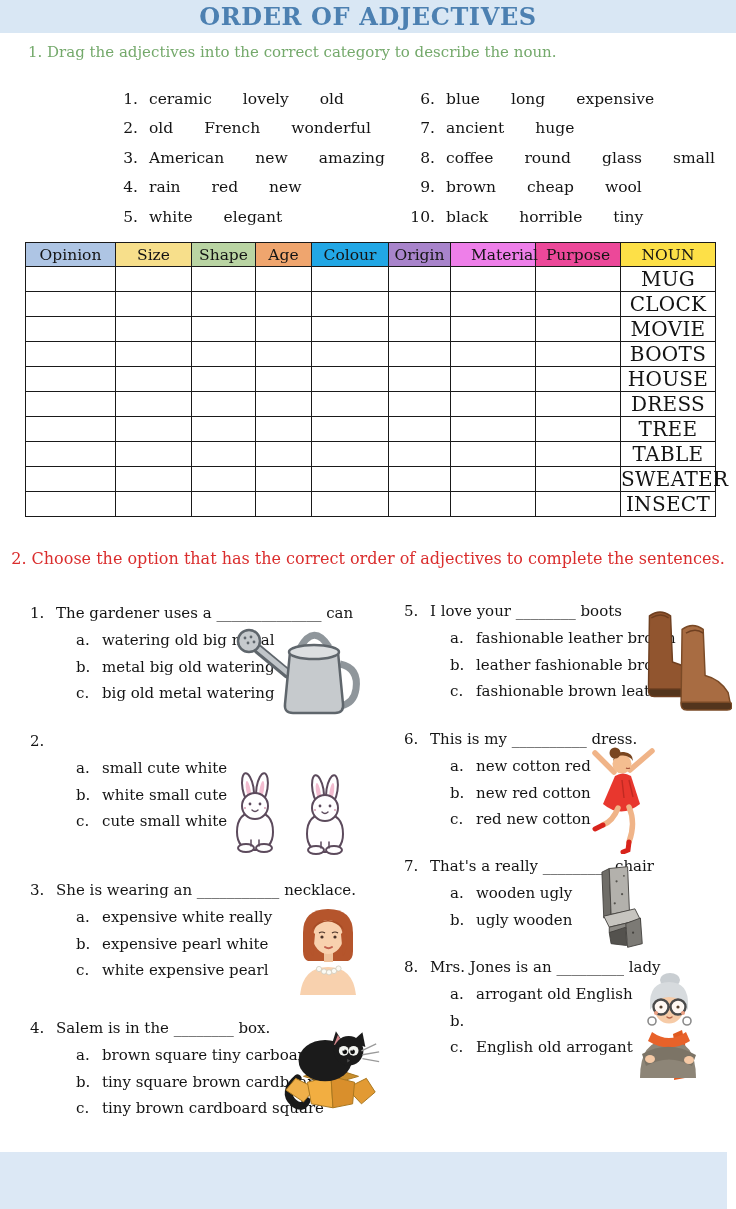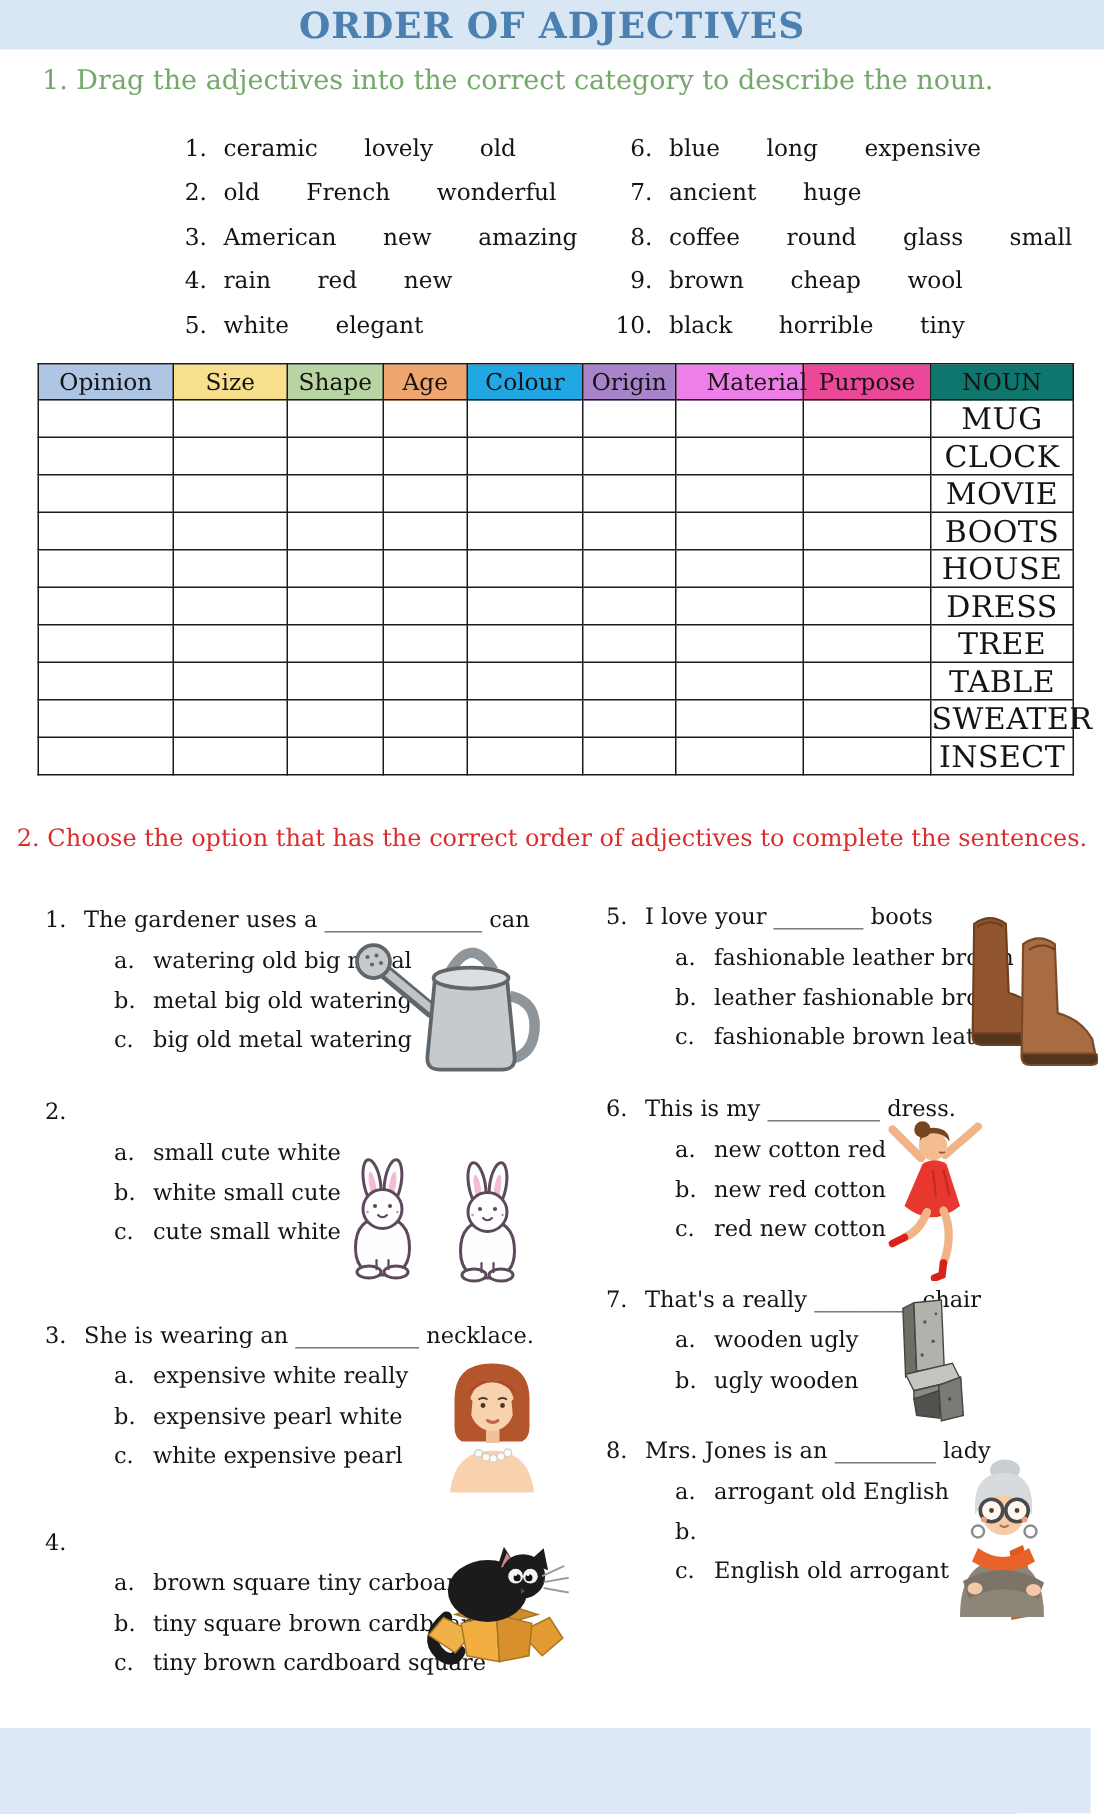--- a/index.html
+++ b/index.html
@@ -9,21 +9,21 @@
     color: #141414; background: #fff;
   }
   .page { position: relative; width: 736px; height: 1209px; overflow: hidden; background: #fff; }
 
   
   .banner { position:absolute; top:0; left:0; width:736px; height:33px;
             display:flex; align-items:center; justify-content:center; }
   .banner h1 { font-size:24px; font-weight:600; letter-spacing:.6px; }
 
   
-  .instr1 { position:absolute; top:43px; left:28px; font-size:18px; }
+  .instr1 { position:absolute; top:43px; left:28px; font-size:15px; }
   .instr2 { position:absolute; top:549px; left:0; width:736px; text-align:center; font-size:16px; }
 
   
   .adj { position:absolute; top:84px; left:112px; display:flex; }
   .adj-col { display:flex; flex-direction:column; }
   .adj-col.l { width:293px; }
   .adj-row { height:29.5px; display:flex; align-items:center; font-size:15.5px; }
   .adj-num { width:26px; text-align:right; margin-right:11px; flex:none; }
   .adj-col.r .adj-num { width:30px; }
   .adj-word { margin-right:31px; white-space:nowrap; }
@@ -155,21 +155,21 @@
     <thead>
       <tr>
         <th style="background-color: rgb(174, 197, 228);">Opinion</th>
         <th style="background-color: rgb(247, 223, 139);">Size</th>
         <th style="background-color: rgb(185, 212, 163);">Shape</th>
         <th style="background-color: rgb(239, 165, 110);">Age</th>
         <th style="background-color: rgb(34, 167, 229);">Colour</th>
         <th style="background-color: rgb(168, 132, 203);">Origin</th>
         <th style="background-color: rgb(238, 127, 233); padding-left: 20px;">Material</th>
         <th style="background-color: #ec4899;">Purpose</th>
-        <th style="background-color: #0f766e;">NOUN</th>
+        <th style="background-color: #fde047;">NOUN</th>
       </tr>
     </thead>
     <tbody>
       <tr>
           <td></td>
           <td></td>
           <td></td>
           <td></td>
           <td></td>
           <td></td>
@@ -395,20 +395,21 @@
           <circle cx="42" cy="72.5" r="2.6" fill="#fbfaf4" stroke="#cfccbe" stroke-width="0.8"></circle>
           <circle cx="47" cy="73.3" r="2.6" fill="#fbfaf4" stroke="#cfccbe" stroke-width="0.8"></circle>
           <circle cx="52" cy="72" r="2.6" fill="#fbfaf4" stroke="#cfccbe" stroke-width="0.8"></circle>
           <circle cx="56.5" cy="69.5" r="2.6" fill="#fbfaf4" stroke="#cfccbe" stroke-width="0.8"></circle>
         </svg>
       </div>
 
       <div class="question q4">
         <div class="stem">
           <span class="qnum">4.</span>
+          <span class="qtext">Salem is in the ________ box.</span>
         </div>
         <div class="opts">
           <div class="opt">
               <span class="okey">a.</span>
               <span>brown square tiny carboard</span>
             </div>
           <div class="opt">
               <span class="okey">b.</span>
               <span>tiny square brown cardboard</span>
             </div>

